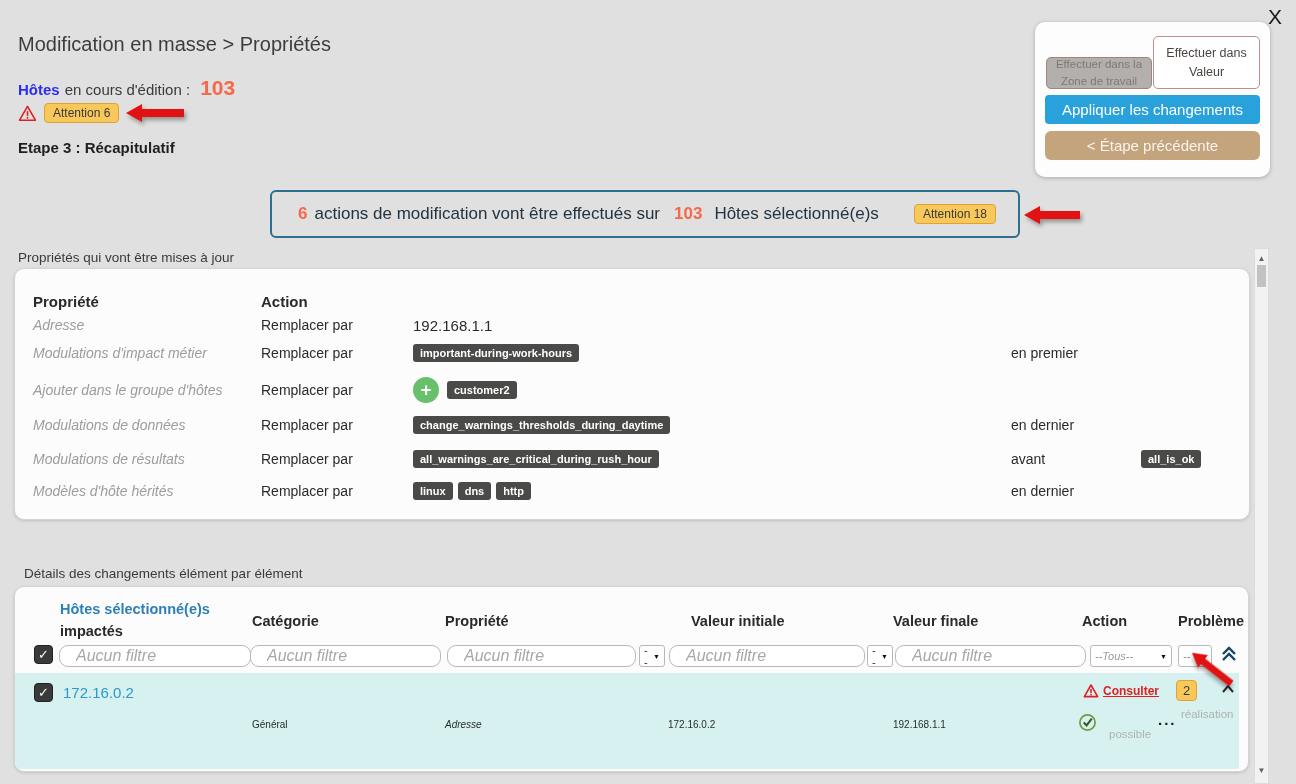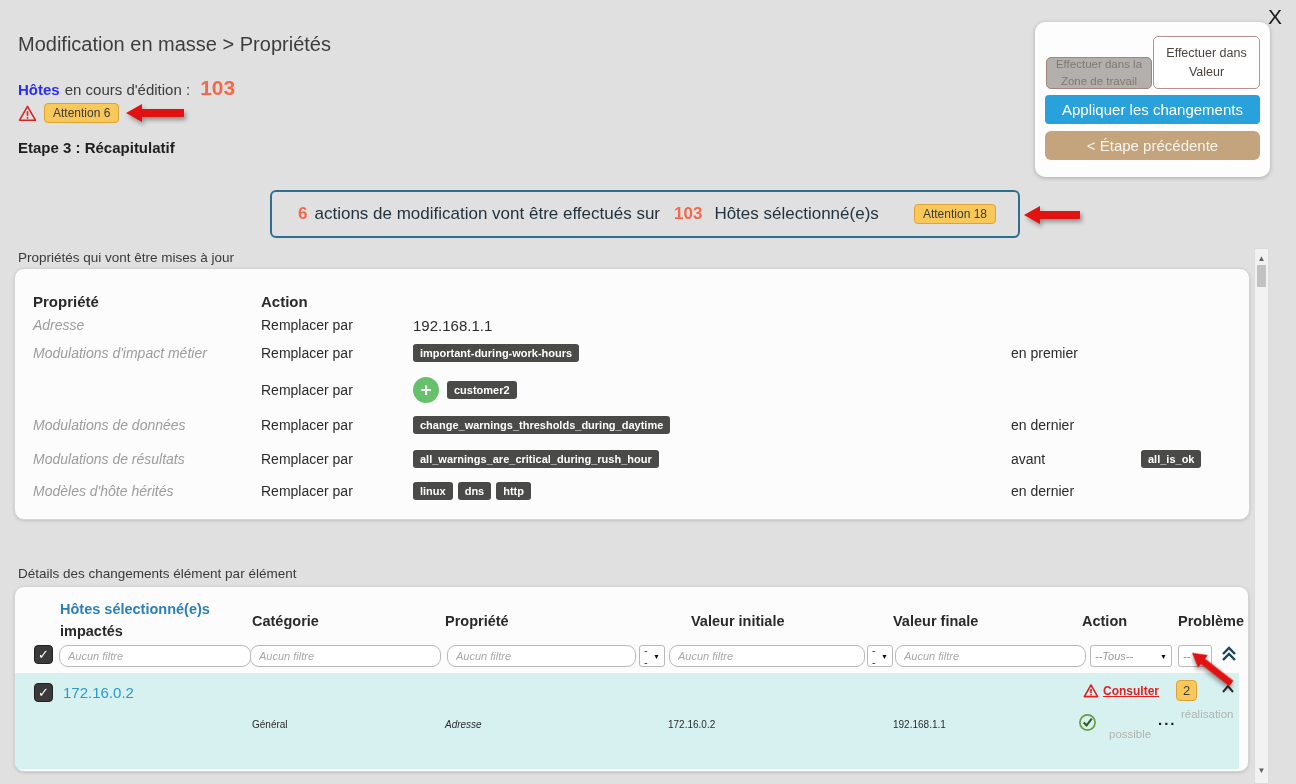--- a/index.html
+++ b/index.html
@@ -52,22 +52,22 @@
         border-radius:3px;white-space:nowrap;}
   .add-circle{width:26px;height:26px;border-radius:50%;background:#67c06b;color:#fff;
               display:flex;align-items:center;justify-content:center;font-size:19px;font-weight:bold;}
 
   
   .t2-head{font-size:14.5px;font-weight:bold;color:#2a2a2a;position:absolute;white-space:nowrap;}
   .t2-head-blue{color:#2d7fb8;cursor:pointer;}
   .checkbox{width:19px;height:19px;background:#3a3a3a;border:1px solid #222;border-radius:4px;
             color:#fff;display:flex;align-items:center;justify-content:center;font-size:13px;
             font-weight:bold;cursor:pointer;box-sizing:border-box;}
-  .finput{border:1px solid #b9b9b9;border-radius:9px;height:22px;font-size:11px;font-style:italic;
-          padding:0 8px;color:#444;background:#fff;box-sizing:border-box;font-family:inherit;position:absolute;}
+  .finput{border:1px solid #b9b9b9;border-radius:9px;height:22px;font-size:16px;font-style:italic;
+          padding:0 16px;color:#444;background:#fff;box-sizing:border-box;font-family:inherit;position:absolute;}
   .finput::placeholder{color:#a8a8a8;font-style:italic;}
   .fselect{border:1px solid #b9b9b9;border-radius:3px;height:22px;background:#fff;display:flex;
            align-items:center;justify-content:space-between;padding:0 4px;font-size:11px;color:#333;
            box-sizing:border-box;cursor:pointer;position:absolute;}
   .fselect .caret{font-size:7px;color:#111;margin-left:3px;}
   .sel-gray{color:#9a9a9a;font-style:italic;}
   .cyan{background:#d7f1f1;}
   .host-link{color:#2b99ce;font-size:15px;cursor:pointer;}
   .consult-link{color:#e02020;font-size:12px;font-weight:bold;text-decoration:underline;cursor:pointer;}
   .badge-sm{background:#f8c85a;border:1px solid #dfa335;border-radius:4px;color:#3a3a3a;
@@ -154,20 +154,21 @@
     <div class="t1-row" style="top:71px;">
       <div class="t1-cell prop-name" style="left:18px;">Modulations d'impact métier</div>
       <div class="t1-cell action-txt" style="left:246px;">Remplacer par</div>
       <div class="t1-cell" style="left:398px;">
         <span class="chip">important-during-work-hours</span>
       </div>
       <div class="t1-cell pos-txt" style="left:996px;">en premier</div>
     </div>
 
     <div class="t1-row" style="top:106px;height:30px;">
+      <div class="t1-cell prop-name" style="left:18px;height:30px;">Ajouter dans le groupe d'hôtes</div>
       <div class="t1-cell action-txt" style="left:246px;height:30px;">Remplacer par</div>
       <div class="t1-cell" style="left:398px;height:30px;gap:8px;">
         <span class="add-circle">+</span>
         <span class="chip">customer2</span>
       </div>
     </div>
 
     <div class="t1-row" style="top:143px;">
       <div class="t1-cell prop-name" style="left:18px;">Modulations de données</div>
       <div class="t1-cell action-txt" style="left:246px;">Remplacer par</div>
@@ -194,21 +195,21 @@
       <div class="t1-cell action-txt" style="left:246px;">Remplacer par</div>
       <div class="t1-cell" style="left:398px;gap:5px;">
         <span class="chip">linux</span>
         <span class="chip">dns</span>
         <span class="chip">http</span>
       </div>
       <div class="t1-cell pos-txt" style="left:996px;">en dernier</div>
     </div>
   </div>
 
-  <div class="abs section-label" style="left:18px;top:566px;">Détails des changements élément par élément</div>
+  <div class="abs section-label" style="left:24px;top:566px;">Détails des changements élément par élément</div>
 
   <div class="abs card" style="left:14px;top:586px;width:1235px;height:186px;overflow:hidden;">
 
     <div class="t2-head t2-head-blue" style="left:45px;top:14px;">Hôtes sélectionné(e)s</div>
     <div class="t2-head" style="left:45px;top:36px;">impactés</div>
     <div class="t2-head" style="left:237px;top:26px;">Catégorie</div>
     <div class="t2-head" style="left:430px;top:26px;">Propriété</div>
     <div class="t2-head" style="left:653px;top:26px;margin-left:23px;">Valeur initiale</div>
     <div class="t2-head" style="left:878px;top:26px;">Valeur finale</div>
     <div class="t2-head" style="left:1067px;top:26px;">Action</div>

